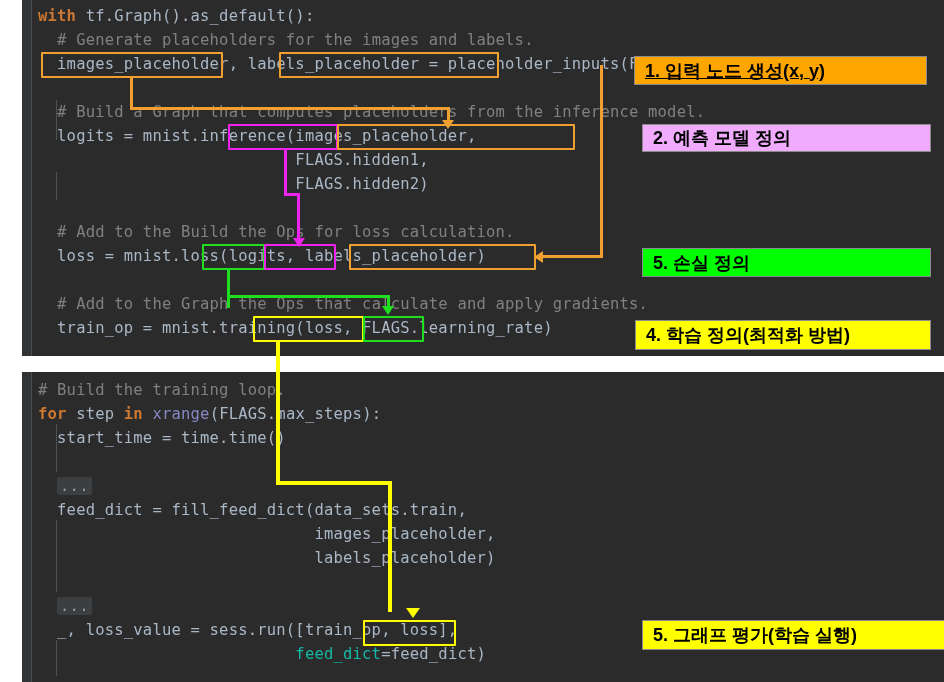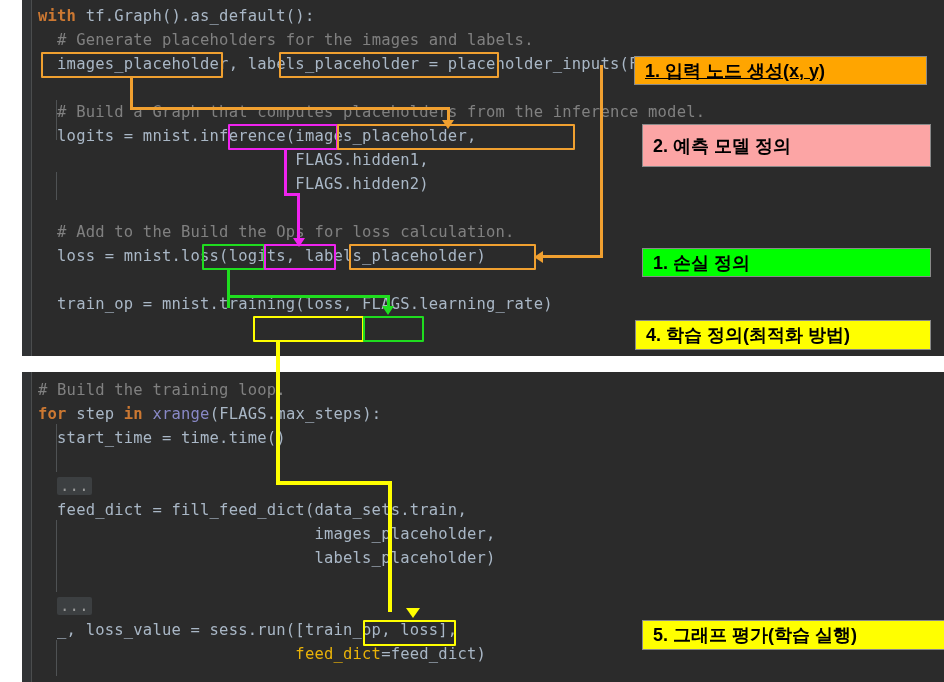--- a/index.html
+++ b/index.html
@@ -14,21 +14,21 @@
   .gutter-line{position:absolute;top:0;left:9px;width:1px;height:100%;background:#4b4d4e;}
 
   .code{position:absolute;left:16px;top:0;font-family:"DejaVu Sans Mono",monospace;
         font-size:15.5px;line-height:24px;white-space:pre;color:#a9b7c6;letter-spacing:0.2px;}
   #code-top{top:4px;}
   #code-bottom{top:6px;}
 
   .kw{color:#cc7832;font-weight:bold;}
   .cm{color:#808080;}
   .bi{color:#8888c6;}
-  .kwarg{color:#eab308;}
+  .kwarg{color:#14b8a6;}
 
   .fold{background:#3c3f41;color:#999999;border-radius:2px;padding:0 3px;}
 
   
   .iguide{position:absolute;width:1px;background:#4f5254;}
 
   
   .tokbox{position:absolute;border:2px solid;border-radius:1px;box-sizing:border-box;pointer-events:none;}
   .c-orange{border-color:#f0a030;}
   .c-magenta{border-color:#ef23ef;}
@@ -71,20 +71,21 @@
   images_placeholder, labels_placeholder = placeholder_inputs(FLAGS.batch_size)
 
   <span class="cm"># Build a Graph that computes placeholders from the inference model.</span>
   logits = mnist.inference(images_placeholder,
                            FLAGS.hidden1,
                            FLAGS.hidden2)
 
   <span class="cm"># Add to the Build the Ops for loss calculation.</span>
   loss = mnist.loss(logits, labels_placeholder)
 
+  <span class="cm"># Add to the Graph the Ops that calculate and apply gradients.</span>
   train_op = mnist.training(loss, FLAGS.learning_rate)</div>
 
     <div class="tokbox c-orange" style="left:19px;  top:52px;  width:182px; height:26px;"></div>
     <div class="tokbox c-orange" style="left:257px; top:52px;  width:220px; height:26px;"></div>
     <div class="tokbox c-magenta" style="left:206px; top:124px; width:110px; height:26px;"></div>
     <div class="tokbox c-orange" style="left:315px; top:124px; width:238px; height:26px;"></div>
     <div class="tokbox c-green" style="left:180px; top:244px; width:63px;  height:26px;"></div>
     <div class="tokbox c-magenta" style="left:242px; top:244px; width:72px;  height:26px;"></div>
     <div class="tokbox c-orange" style="left:327px; top:244px; width:187px; height:26px;"></div>
     <div class="tokbox c-yellow" style="left:231px; top:316px; width:111px; height:26px;"></div>
@@ -105,25 +106,25 @@
     <div class="arrow arr-down-magenta" style="left:271px; top:238px;"></div>
 
     <div class="seg s-green" style="left:205px; top:270px; width:3px;  height:38px;"></div>
     <div class="seg s-green" style="left:205px; top:295px; width:163px;height:3px;"></div>
     <div class="seg s-green" style="left:365px; top:295px; width:3px;  height:16px;"></div>
     <div class="arrow arr-down-green" style="left:360px; top:306px;"></div>
 
     <div class="callout" style="left:612px; top:56px; width:293px; height:29px; background:#ffa500;text-decoration:underline;">
       <span>1. 입력 노드 생성(x, y)</span>
     </div>
-    <div class="callout" style="left:620px; top:124px; width:289px; height:43px; background:#fca5a5;">
+    <div class="callout" style="left:620px; top:124px; width:289px; height:28px; background:#f0abfc;">
       <span>2. 예측 모델 정의</span>
     </div>
     <div class="callout" style="left:620px; top:248px; width:289px; height:29px; background:#00ff00;">
-      <span>1. 손실 정의</span>
+      <span>5. 손실 정의</span>
     </div>
     <div class="callout" style="left:613px; top:320px; width:296px; height:30px; background:#ffff00;">
       <span>4. 학습 정의(최적화 방법)</span>
     </div>
   </div>
 
   <div class="panel" id="panel-bottom">
     <div class="gutter"></div>
     <div class="gutter-line"></div>
 

